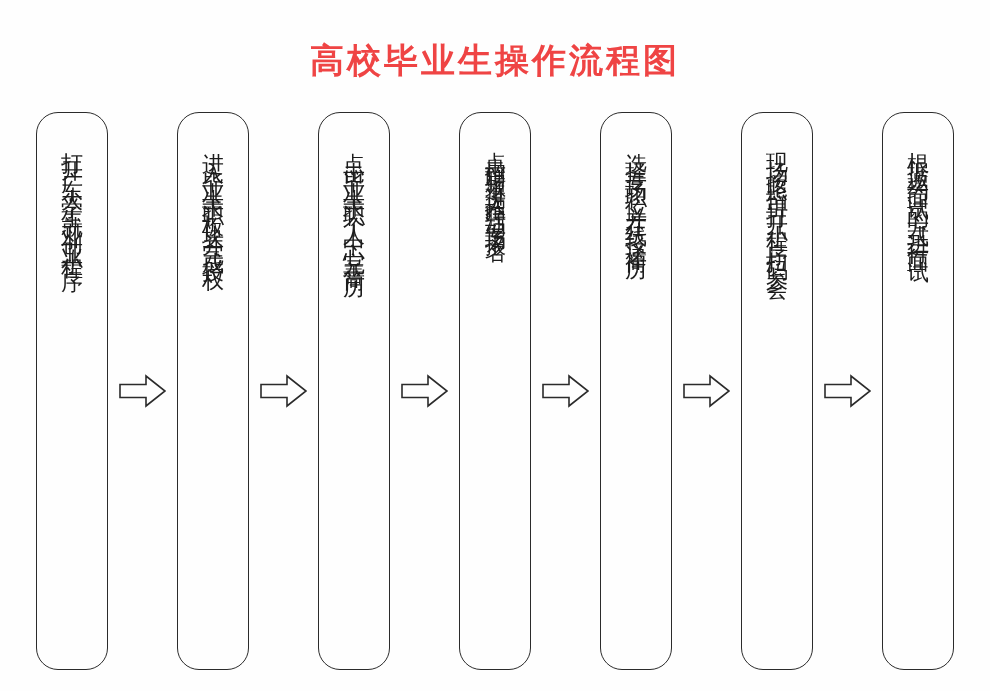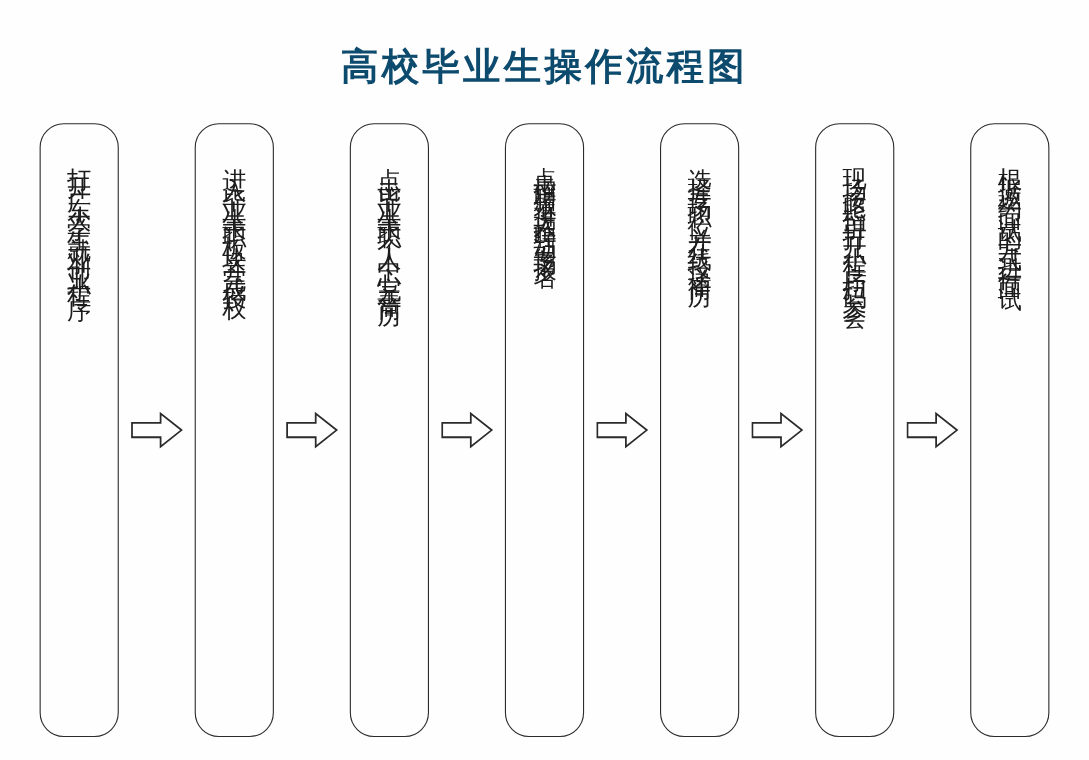--- a/index.html
+++ b/index.html
@@ -16,21 +16,21 @@
     overflow: hidden;
     box-sizing: border-box;
   }
   .title {
     margin: 0;
     padding-top: 38px;
     text-align: center;
     font-size: 34px;
     font-weight: 700;
     letter-spacing: 3px;
-    color: #0c4a6e;
+    color: #ef4444;
   }
   .flow-row {
     display: flex;
     align-items: stretch;
     justify-content: center;
     margin-top: 28px;
     padding: 0 36px;
     height: 558px;
     box-sizing: border-box;
   }

